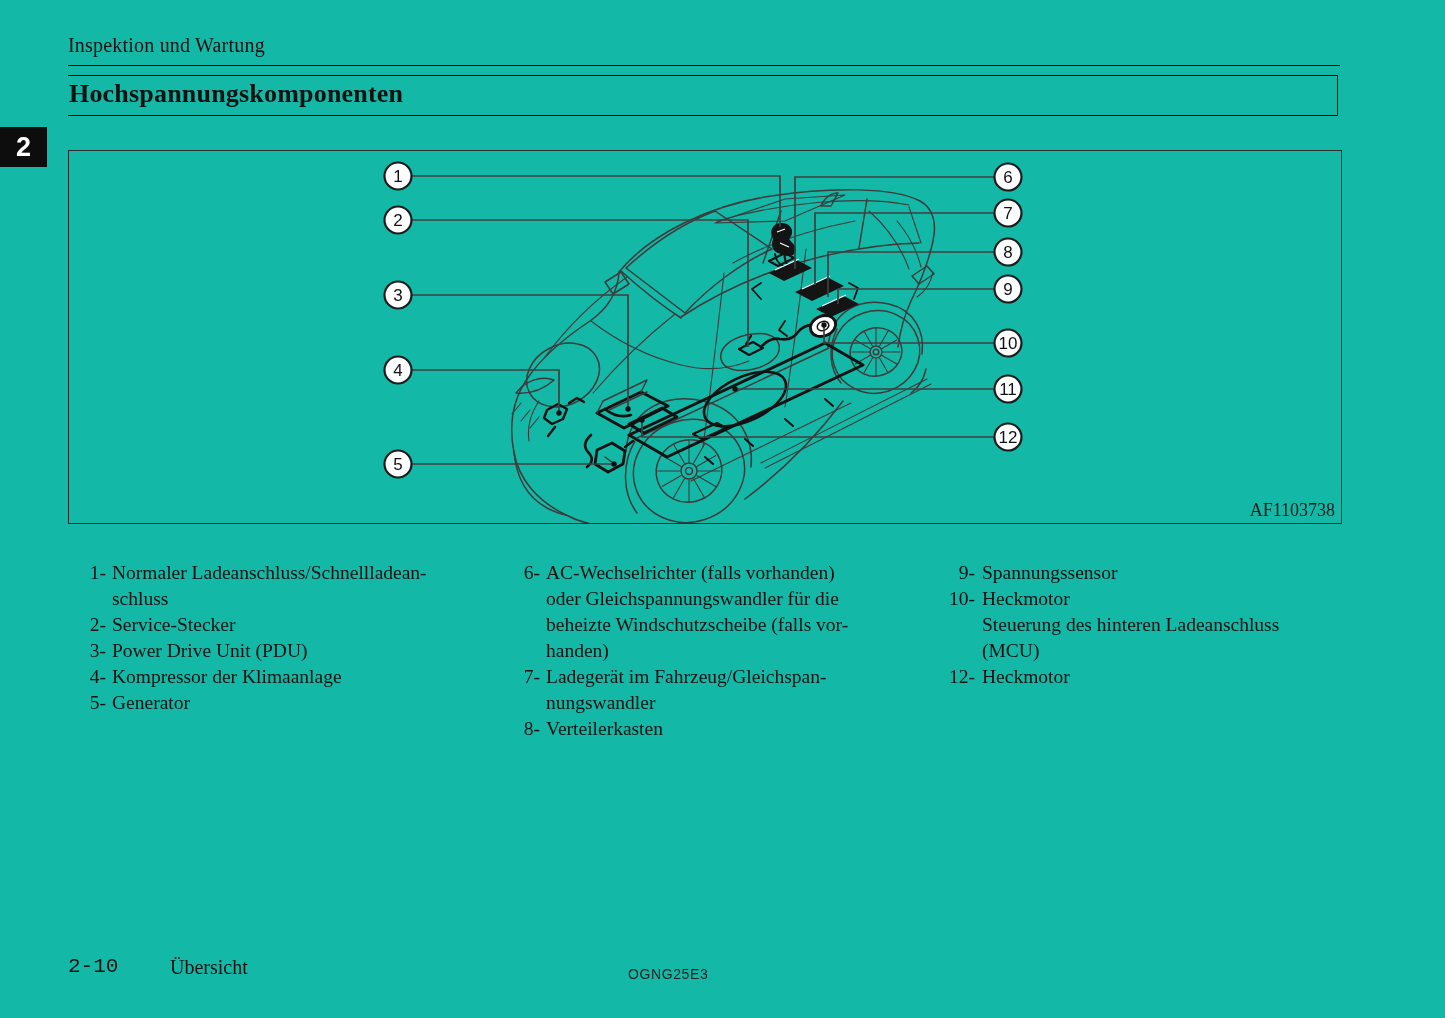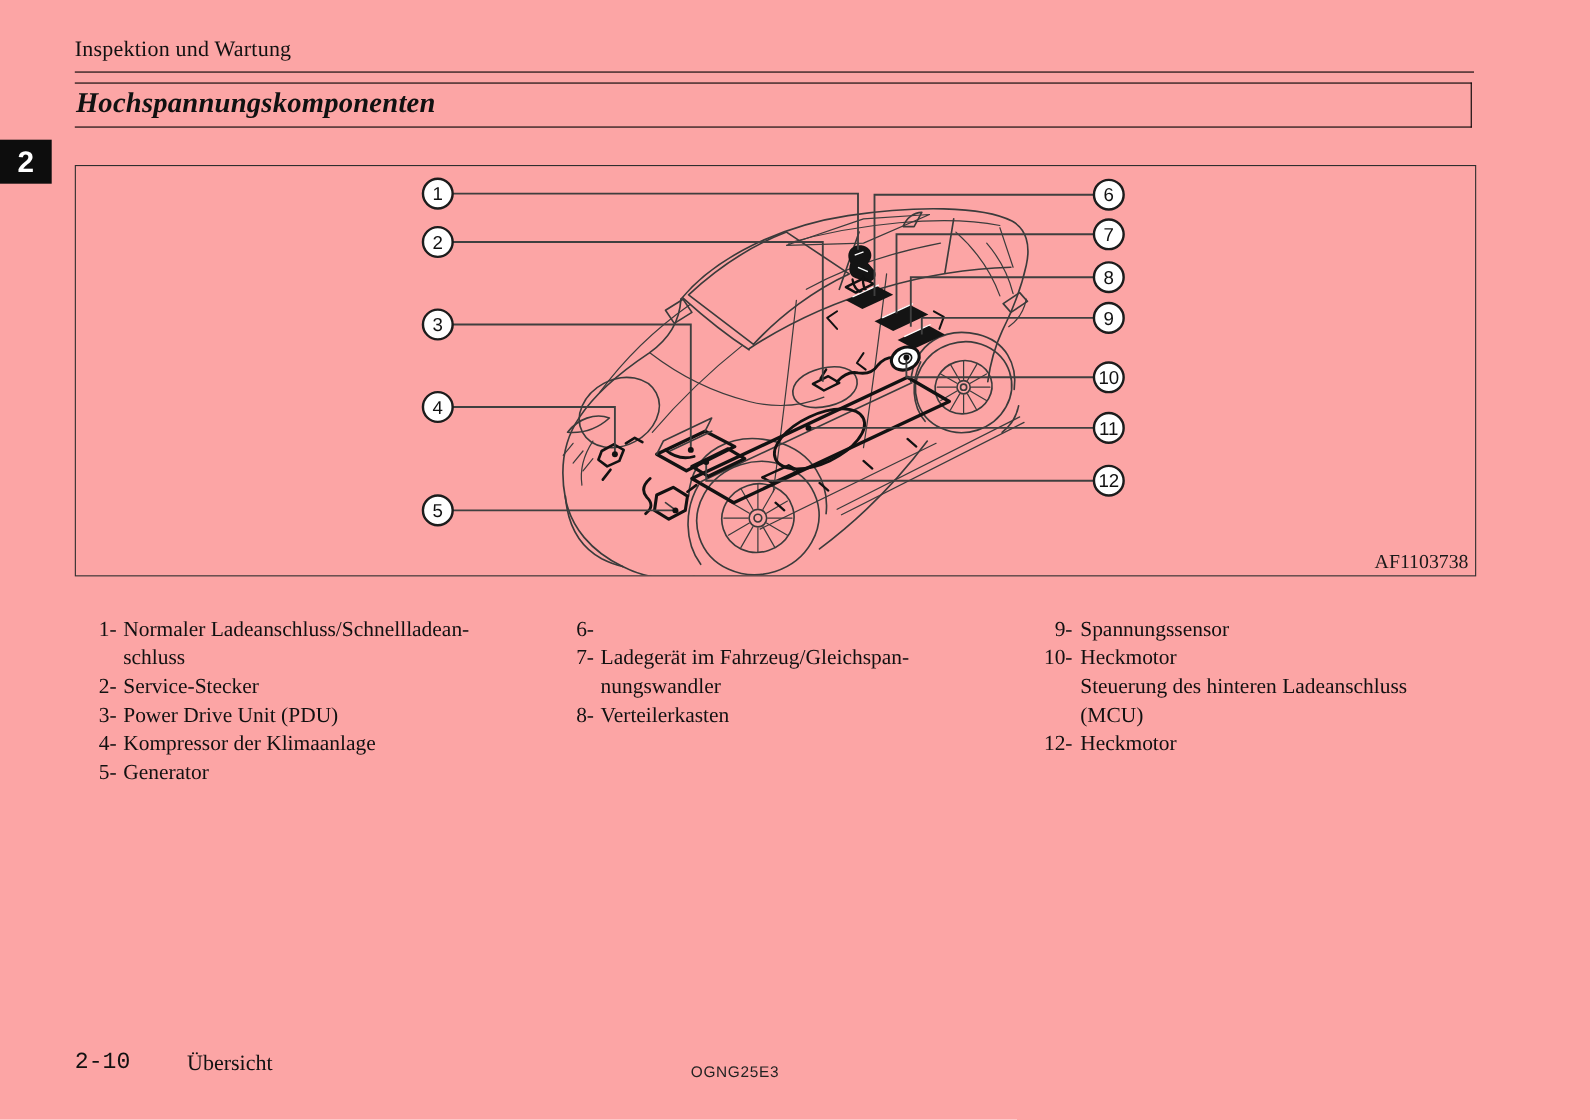--- a/index.html
+++ b/index.html
@@ -1,23 +1,23 @@
 <!DOCTYPE html>
 <html><head>
 <meta charset="utf-8">
 <style>
   html,body{margin:0;padding:0;background:#fff;}
-  #page{position:relative;width:1445px;height:1018px;background:#fca5a5;overflow:hidden;
+  #page{position:relative;width:1445px;height:1018px;background:#14b8a6;overflow:hidden;
         font-family:"Liberation Serif",serif;color:#111;}
   .abs{position:absolute;}
   #section-label{left:68px;top:34px;font-size:20px;letter-spacing:.2px;}
   #header-rule{left:68px;top:65px;width:1272px;height:0;border-top:1.6px solid #000;}
   #title-box{left:68px;top:75px;width:1270px;height:41px;border-top:1.6px solid #000;
              border-right:1.6px solid #000;border-bottom:1.6px solid #000;box-sizing:border-box;}
-  #page-title{position:absolute;left:1px;top:3px;font-size:26px;font-weight:bold;letter-spacing:.2px;font-style:italic;}
+  #page-title{position:absolute;left:1px;top:3px;font-size:26px;font-weight:bold;letter-spacing:.2px;}
   #chapter-tab{left:0;top:127px;width:47px;height:40px;background:#0d0d0d;
                display:flex;align-items:center;justify-content:center;}
   #chapter-tab span{color:#fff;font:bold 27px "Liberation Sans",sans-serif;}
   #figure-frame{left:68px;top:150px;width:1272px;height:372px;border:1.5px solid #2e2e2e;box-sizing:content-box;}
   #figure-code{position:absolute;right:6px;bottom:2px;font-size:18px;color:#1a1a1a;margin-left:38px;}
   #legend{left:0;top:0;width:1445px;height:0;}
   .legend-col{position:absolute;top:560px;}
   #legend-col-0{left:84px;width:415px;}
   #legend-col-1{left:518px;width:415px;}
   #legend-col-2{left:941px;width:400px;}
@@ -301,20 +301,24 @@
           <span class="legend-text">Kompressor der Klimaanlage</span>
         </div>
       <div class="legend-item">
           <span class="legend-num">5-</span>
           <span class="legend-text">Generator</span>
         </div>
     </div>
     <div id="legend-col-1" class="legend-col">
       <div class="legend-item">
           <span class="legend-num">6-</span>
+          <span class="legend-text">AC-Wechselrichter (falls vorhanden)
+oder Gleichspannungswandler für die
+beheizte Windschutzscheibe (falls vor-
+handen)</span>
         </div>
       <div class="legend-item">
           <span class="legend-num">7-</span>
           <span class="legend-text">Ladegerät im Fahrzeug/Gleichspan-
 nungswandler</span>
         </div>
       <div class="legend-item">
           <span class="legend-num">8-</span>
           <span class="legend-text">Verteilerkasten</span>
         </div>

